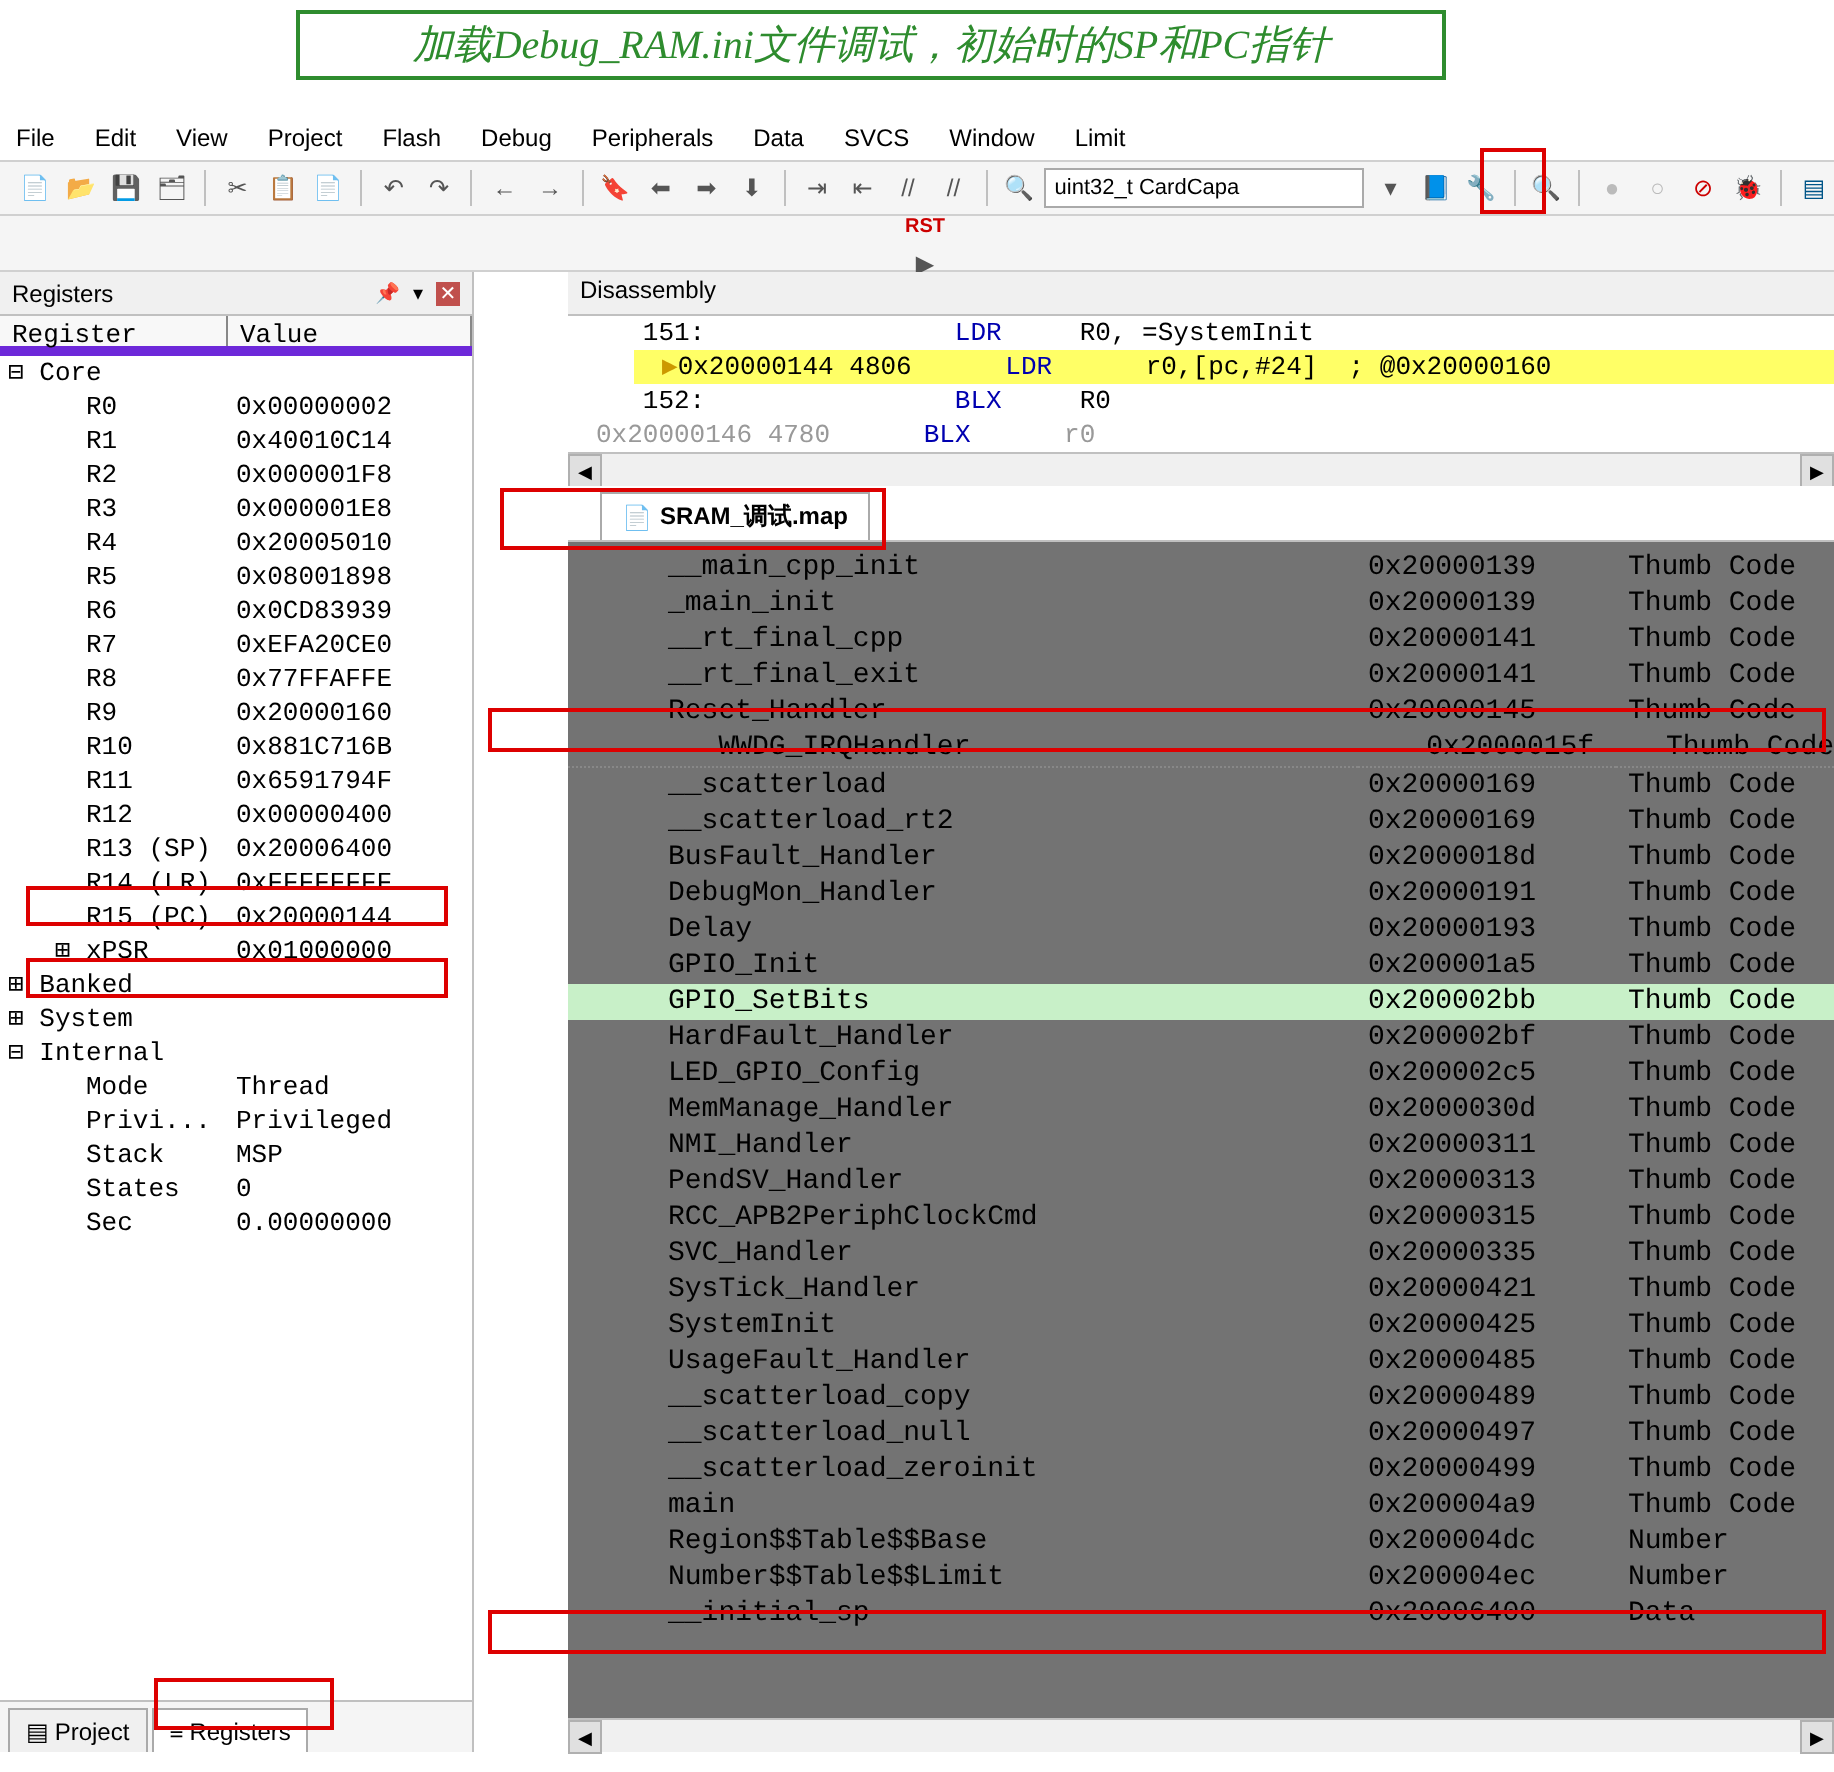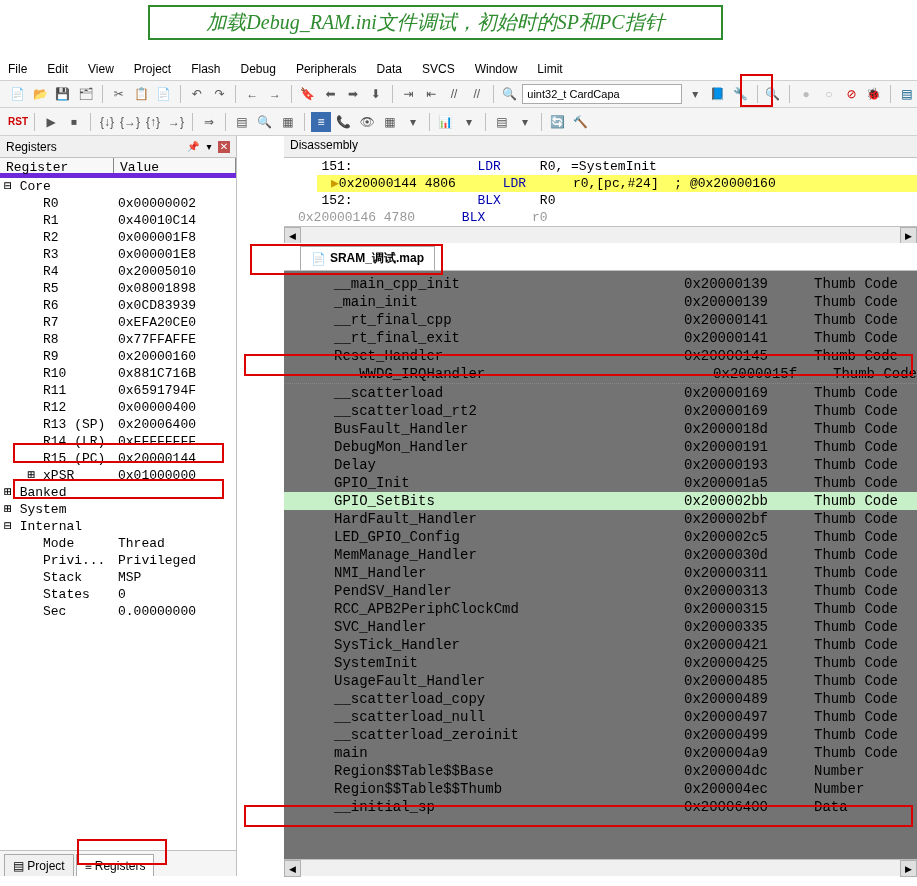--- a/index.html
+++ b/index.html
@@ -1,21 +1,21 @@
 <!DOCTYPE html>
 <html><head>
 <meta charset="utf-8">
 <style>
 * { margin: 0; padding: 0; box-sizing: border-box; }
 body { font-family: "Segoe UI", Tahoma, sans-serif; font-size: 12px; background: #fff; width: 917px; height: 886px; overflow: hidden; position: relative; }
 .annotation-box { position: absolute; top: 5px; left: 148px; width: 575px; height: 35px; border: 2px solid #2e8c2e; display: flex; align-items: center; justify-content: center; font-family: SimSun, serif; font-size: 20px; color: #2e8c2e; font-style: italic; z-index: 100; }
 .menubar { position: absolute; top: 58px; left: 0; right: 0; height: 22px; display: flex; align-items: center; padding-left: 0; gap: 4px; }
 .menubar span { padding: 2px 8px; cursor: default; }
 .toolbar1 { position: absolute; top: 80px; left: 0; right: 0; height: 28px; background: #f5f5f5; border-top: 1px solid #d0d0d0; border-bottom: 1px solid #d0d0d0; display: flex; align-items: center; padding-left: 8px; gap: 3px; }
-.toolbar2 { position: absolute; top: 108px; left: 0; right: 0; height: 28px; background: #f5f5f5; border-bottom: 1px solid #d0d0d0; display: flex; align-items: center; padding-left: 8px; gap: 3px; }
+.toolbar2 { position: absolute; top: 108px; left: 0; right: 0; height: 28px; background: #f5f5f5; border-bottom: 1px solid #d0d0d0; display: flex; align-items: center; padding-left: 8px; gap: 3px; flex-direction: column; }
 .tb-btn { width: 20px; height: 20px; display: inline-flex; align-items: center; justify-content: center; font-size: 12px; color: #555; cursor: pointer; }
 .tb-sep { width: 1px; height: 18px; background: #c0c0c0; margin: 0 3px; }
 .combo { height: 20px; border: 1px solid #aaa; padding: 0 14px 0 4px; font-size: 11px; background: #fff; min-width: 110px; }
 .red-box { border: 2px solid #d00; position: absolute; z-index: 50; pointer-events: none; }
 .red-box-1 { top: 74px; left: 740px; width: 33px; height: 33px; }
 .panel-left { position: absolute; top: 136px; left: 0; width: 237px; bottom: 10px; border-right: 1px solid #c0c0c0; display: flex; flex-direction: column; }
 .panel-title { height: 22px; background: #f0f0f0; border-bottom: 1px solid #c0c0c0; display: flex; align-items: center; padding: 0 6px; font-size: 12px; justify-content: space-between; }
 .panel-title-right { display: flex; gap: 3px; }
 .title-icon { width: 12px; height: 12px; display: inline-flex; align-items: center; justify-content: center; font-size: 10px; }
 .close-icon { background: #c0504d; color: #fff; }
@@ -253,21 +253,21 @@
       <div class="map-row"><span class="m1 ">RCC_APB2PeriphClockCmd</span><span class="m2 ">0x20000315</span><span class="m3 ">Thumb Code</span></div>
       <div class="map-row"><span class="m1 ">SVC_Handler</span><span class="m2 ">0x20000335</span><span class="m3 ">Thumb Code</span></div>
       <div class="map-row"><span class="m1 ">SysTick_Handler</span><span class="m2 ">0x20000421</span><span class="m3 ">Thumb Code</span></div>
       <div class="map-row"><span class="m1 ">SystemInit</span><span class="m2 ">0x20000425</span><span class="m3 ">Thumb Code</span></div>
       <div class="map-row"><span class="m1 ">UsageFault_Handler</span><span class="m2 ">0x20000485</span><span class="m3 ">Thumb Code</span></div>
       <div class="map-row"><span class="m1 ">__scatterload_copy</span><span class="m2 ">0x20000489</span><span class="m3 ">Thumb Code</span></div>
       <div class="map-row"><span class="m1 ">__scatterload_null</span><span class="m2 ">0x20000497</span><span class="m3 ">Thumb Code</span></div>
       <div class="map-row"><span class="m1 ">__scatterload_zeroinit</span><span class="m2 ">0x20000499</span><span class="m3 ">Thumb Code</span></div>
       <div class="map-row"><span class="m1 ">main</span><span class="m2 ">0x200004a9</span><span class="m3 ">Thumb Code</span></div>
       <div class="map-row"><span class="m1 ">Region$$Table$$Base</span><span class="m2 ">0x200004dc</span><span class="m3 ">Number</span></div>
-      <div class="map-row"><span class="m1 ">Region$$Table$$Thumb</span><span class="m2 ">0x200004ec</span><span class="m3 ">Number</span></div>
+      <div class="map-row"><span class="m1 ">Number$$Table$$Limit</span><span class="m2 ">0x200004ec</span><span class="m3 ">Number</span></div>
       <div class="map-row"><span class="m1 ">__initial_sp</span><span class="m2 ">0x20006400</span><span class="m3 ">Data</span></div>
     </div>
   <div class="scrollh">
       <span class="arrow">◀</span>
       <span style="flex:1"></span>
       <span class="arrow">▶</span>
     </div>
 </div>
 
 <div class="red-box red-box-filetab"></div>

